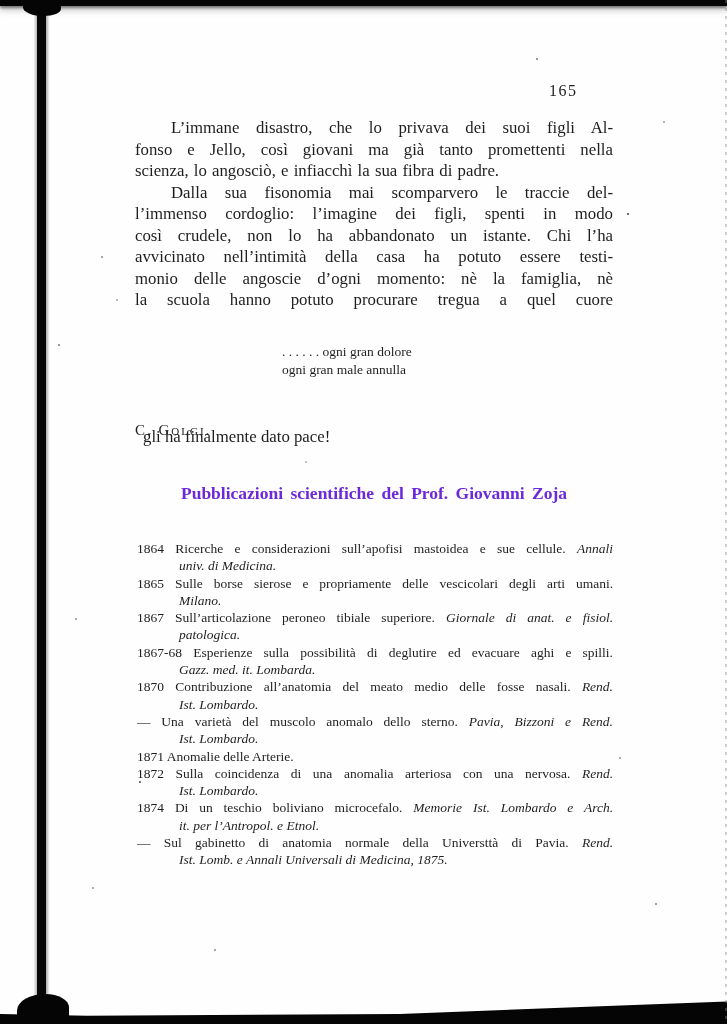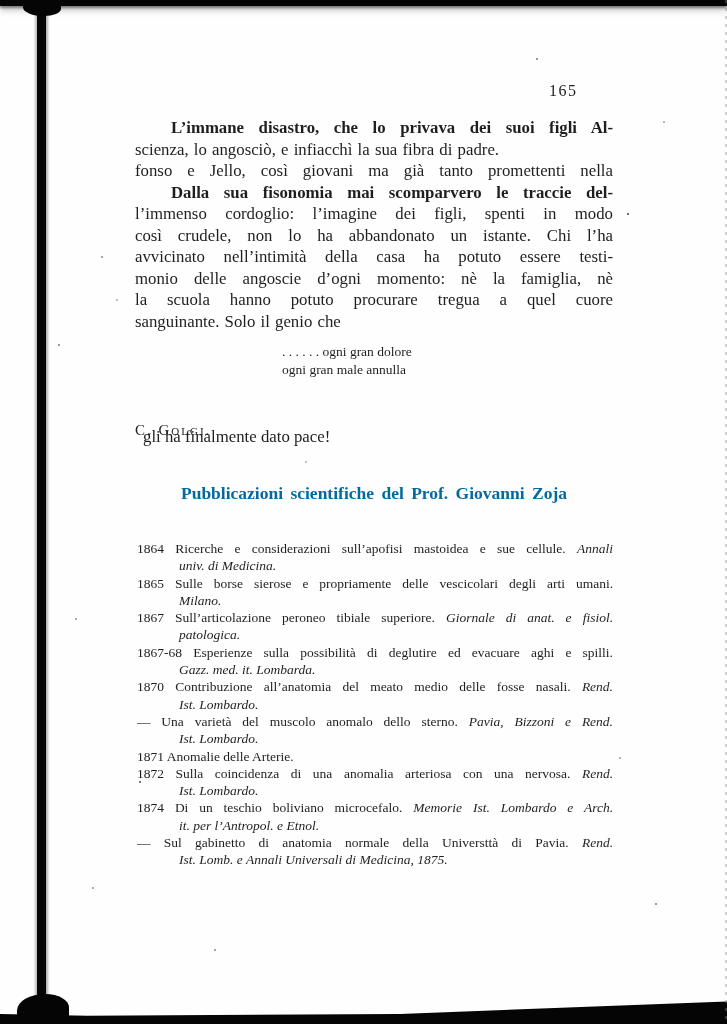--- a/index.html
+++ b/index.html
@@ -66,36 +66,36 @@
   
   .page-number {
     position: absolute; left: 549px; top: 82px;
     font-size: 16px; letter-spacing: 1.5px; text-align: right;
   }
   .content { position: absolute; left: 135px; top: 0; width: 478px; }
 
   .intro { position: absolute; top: 117px; left: 0; width: 100%;
            font-size: 16.8px; line-height: 21.5px; word-spacing: 1px; }
   .line { text-align: justify; text-align-last: justify; }
-  .line.first { text-indent: 36px; font-weight: bold; }
+  .line.first { text-indent: 36px; }
   .line.plast { text-align-last: left; }
 
   .verse { position: absolute; top: 343px; left: 147px;
            font-size: 13.5px; line-height: 17.5px; }
 
   .closing { position: absolute; top: 391px; left: 8px; font-size: 16.8px; margin-top: 36px; }
 
   .signature { position: absolute; top: 422px; left: 0; width: 100%;
                box-sizing: border-box; padding-right: 50px;
                text-align: left; font-size: 15px;
                font-variant: small-caps; letter-spacing: 2px; }
 
   .heading { position: absolute; top: 483px; left: 0; width: 100%;
              text-align: center; font-weight: bold; font-size: 17.5px;
-             word-spacing: 3px; color: #0369a1; }
+             word-spacing: 3px; color: #6d28d9; }
 
   .pubs { position: absolute; top: 530px; left: 2px; width: 476px;
           font-size: 13.5px; line-height: 17.3px; margin-top: 10px; }
   .pub { padding-left: 42px; }
   .pub .l1 { text-indent: -42px; text-align: justify; text-align-last: justify; }
   .pub .l1.short { text-align: left; text-align-last: left; }
   .pub .l2 { font-style: italic; }
   .pub i { font-style: italic; }
 </style>
 </head>
@@ -107,31 +107,30 @@
 <div class="right-edge"></div>
 <div class="specks"></div>
 
 <div class="page-number">165</div>
 
 <div class="content">
 
   <div class="intro">
     <div class="para">
       <div class="line first">L’immane disastro, che lo privava dei suoi figli Al-</div>
+      <div class="line">fonso e Jello, così giovani ma già tanto promettenti nella</div>
       <div class="line plast">scienza, lo angosciò, e infiacchì la sua fibra di padre.</div>
-      <div class="line">fonso e Jello, così giovani ma già tanto promettenti nella</div>
     </div>
     <div class="para">
       <div class="line first">Dalla sua fisonomia mai scomparvero le traccie del-</div>
       <div class="line">l’immenso cordoglio: l’imagine dei figli, spenti in modo</div>
       <div class="line">così crudele, non lo ha abbandonato un istante. Chi l’ha</div>
       <div class="line">avvicinato nell’intimità della casa ha potuto essere testi-</div>
       <div class="line">monio delle angoscie d’ogni momento: nè la famiglia, nè</div>
       <div class="line">la scuola hanno potuto procurare tregua a quel cuore</div>
-      <div class="line plast">sanguinante. Solo il genio che</div>
     </div>
   </div>
 
   <div class="verse">
     <div>. . . . . . ogni gran dolore</div>
     <div>ogni gran male annulla</div>
   </div>
 
   <div class="closing">gli ha finalmente dato pace!</div>
   <div class="signature">C. Golgi.</div>

